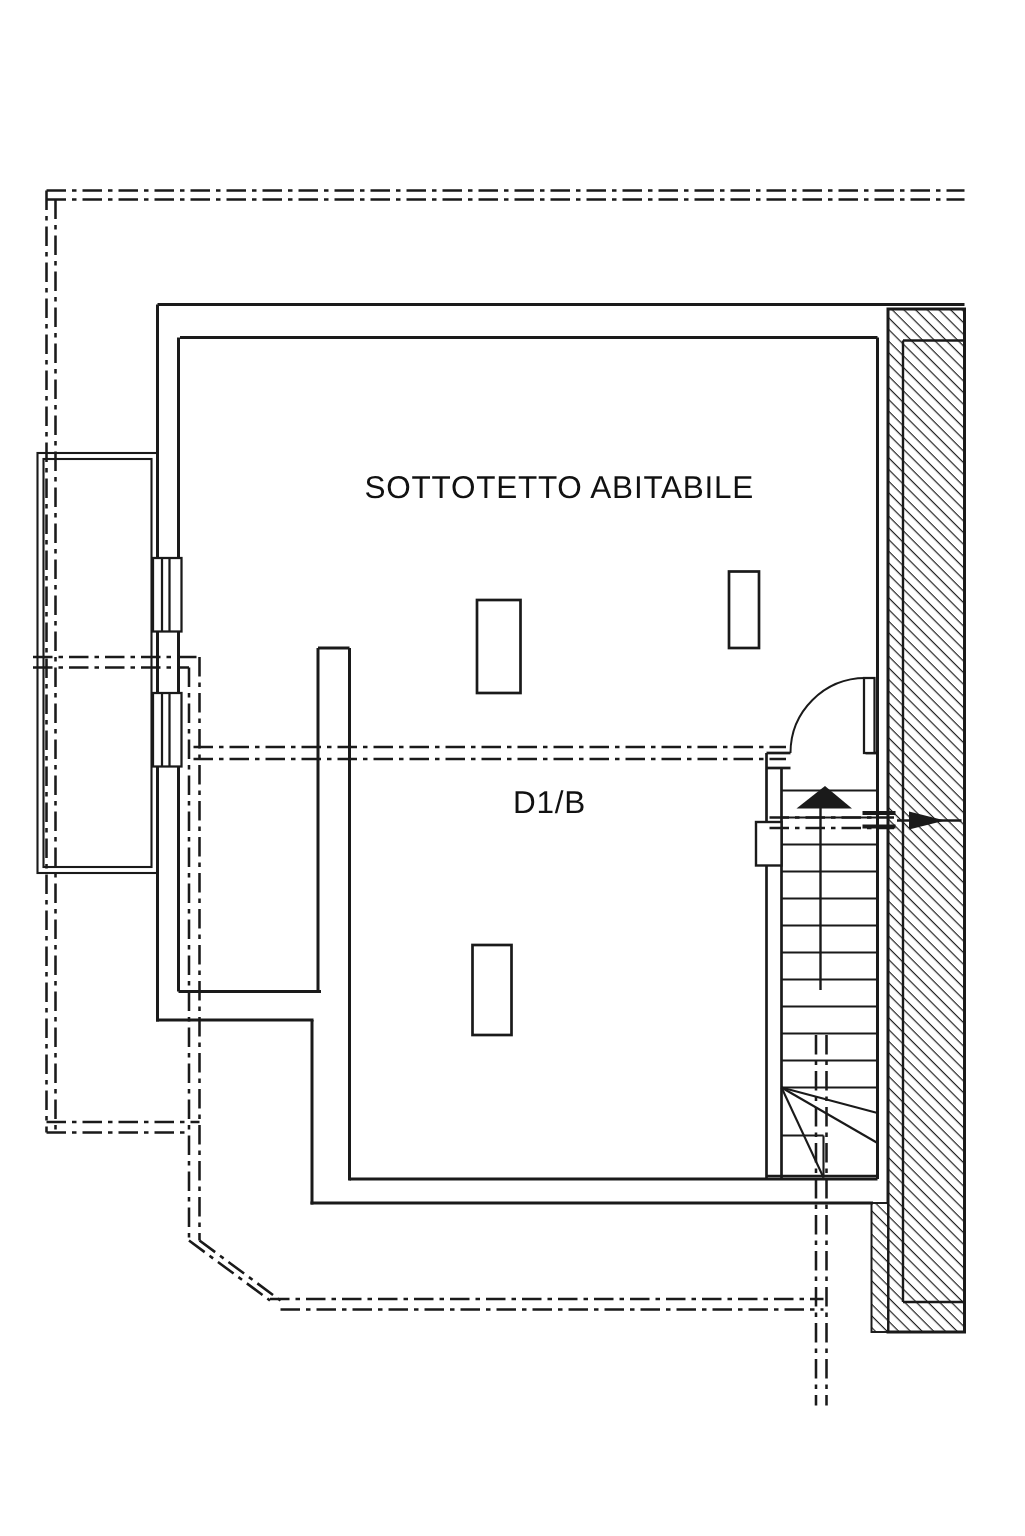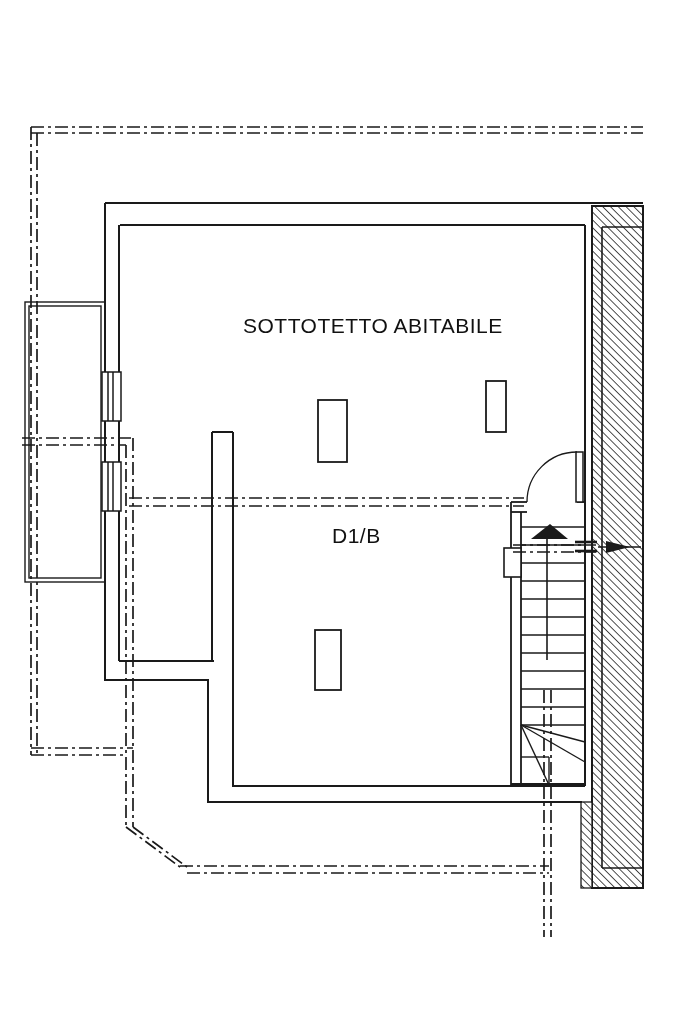--- a/index.html
+++ b/index.html
@@ -14,21 +14,21 @@
   #plan-svg{position:absolute;left:0;top:0;}
   .plan-label{
     position:absolute;
     color:#111111;
     font-size:21px;
     letter-spacing:0.5px;
     white-space:nowrap;
     user-select:none;
   }
   #room-label{left:243px;top:314px;}
-  #unit-label{left:332px;top:524px;}
+  #unit-label{left:342px;top:524px;}
 </style>
 </head>
 <body>
 
 <div id="page">
 
   <svg id="plan-svg" width="683" height="1024" viewBox="0 0 683 1024" xmlns="http://www.w3.org/2000/svg">
     <defs>
       <pattern id="hatch" patternUnits="userSpaceOnUse" width="5.5" height="5.5" patternTransform="rotate(45)">
         <rect width="5.5" height="5.5" fill="#ffffff"></rect>

